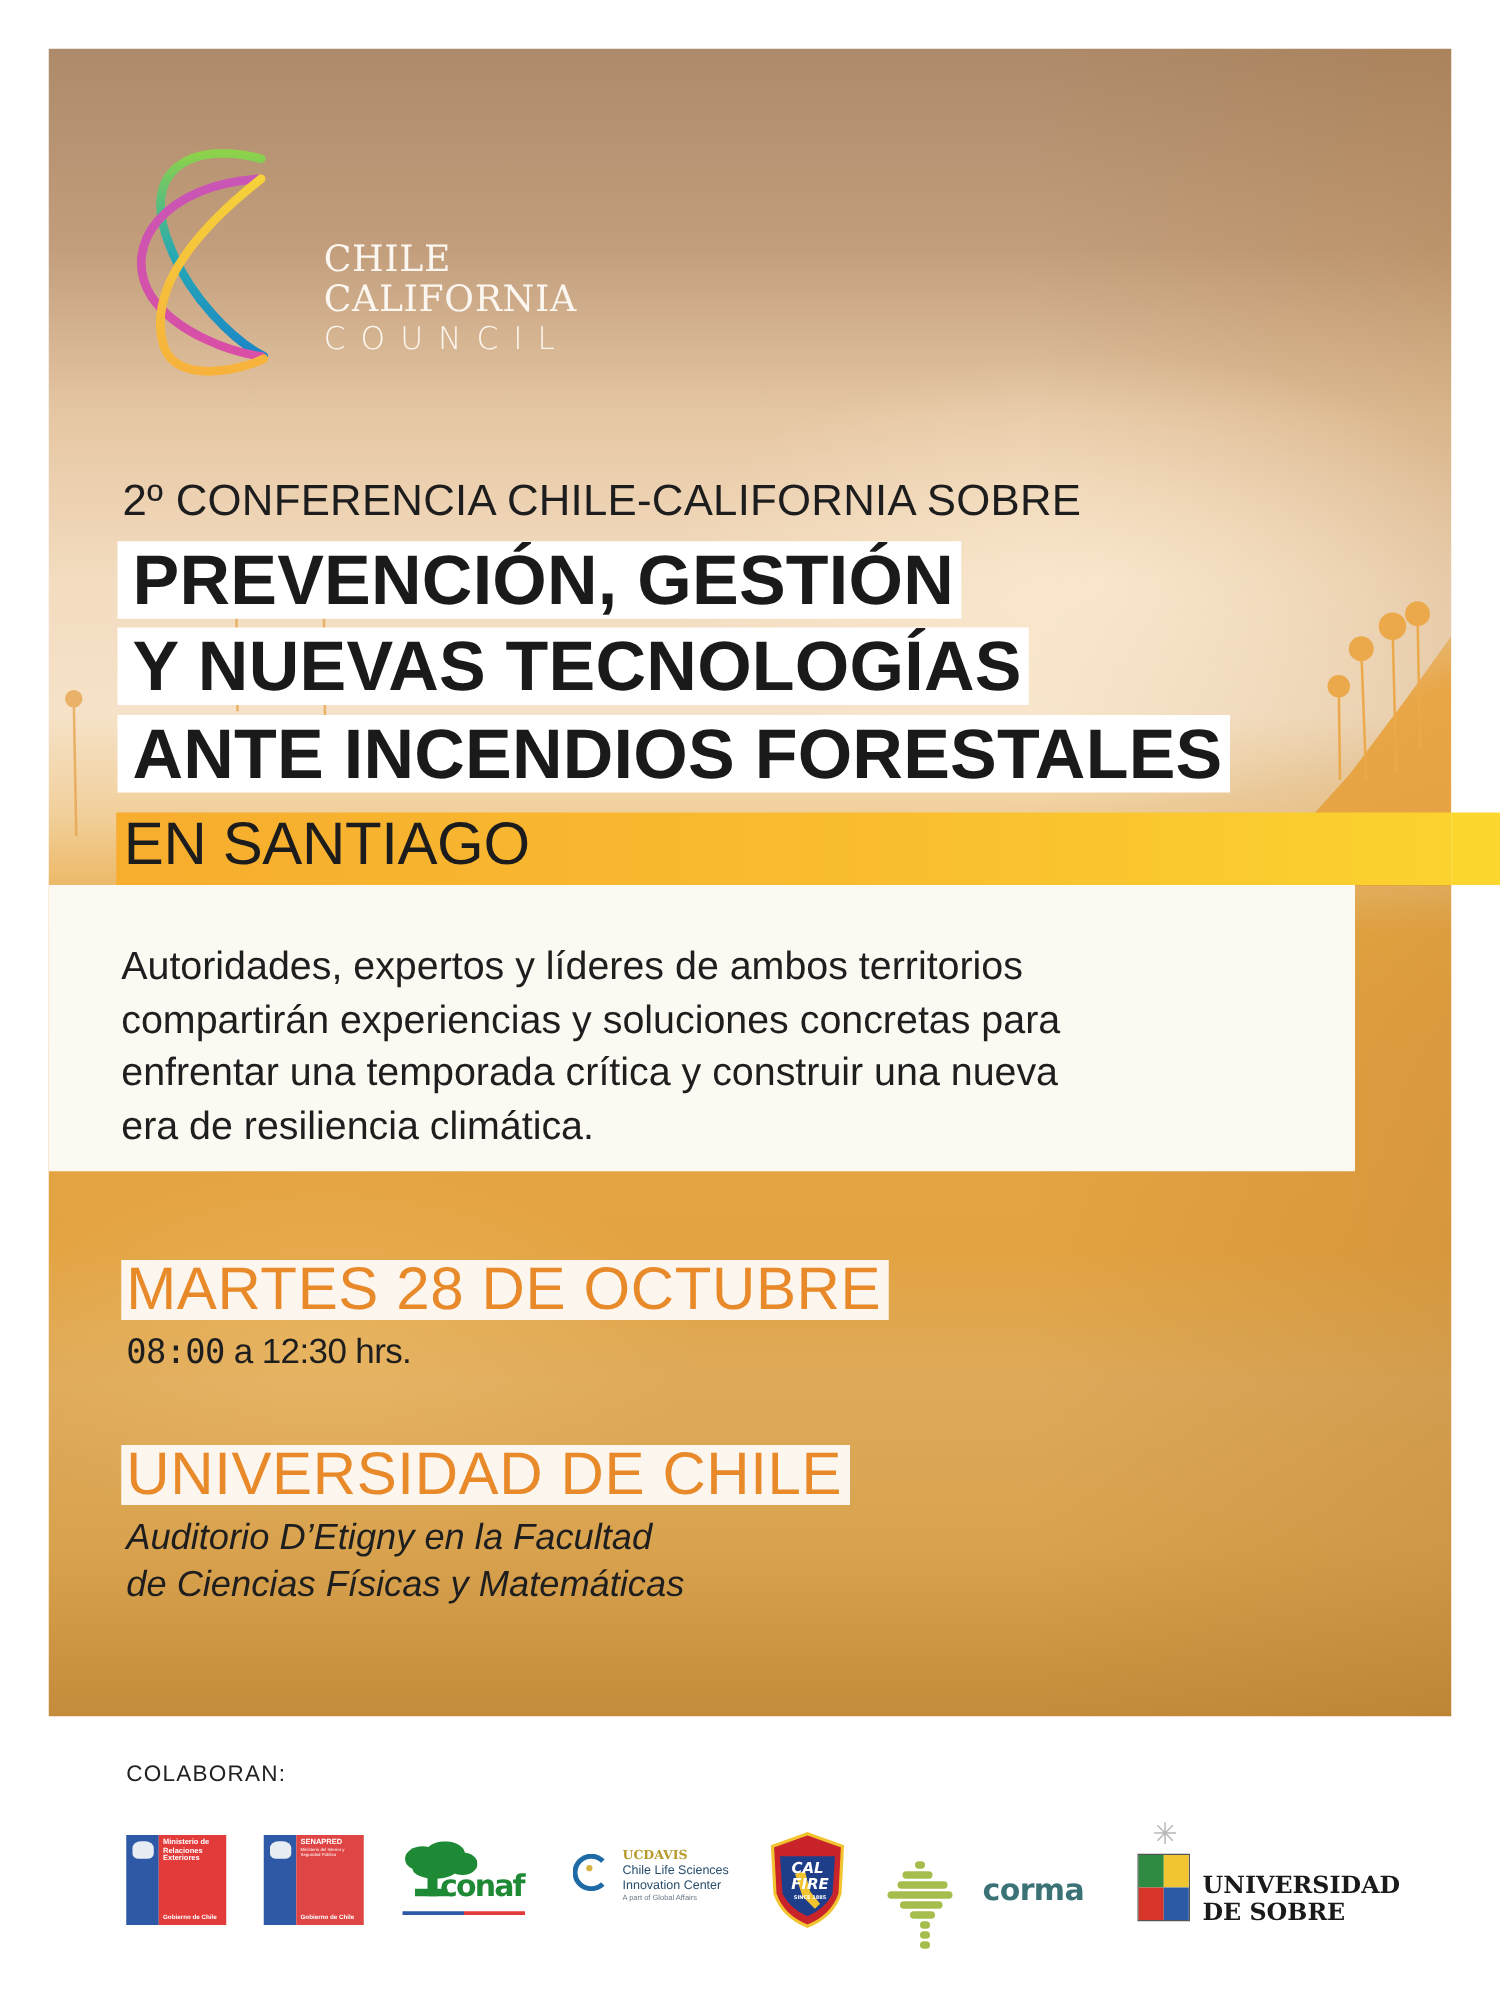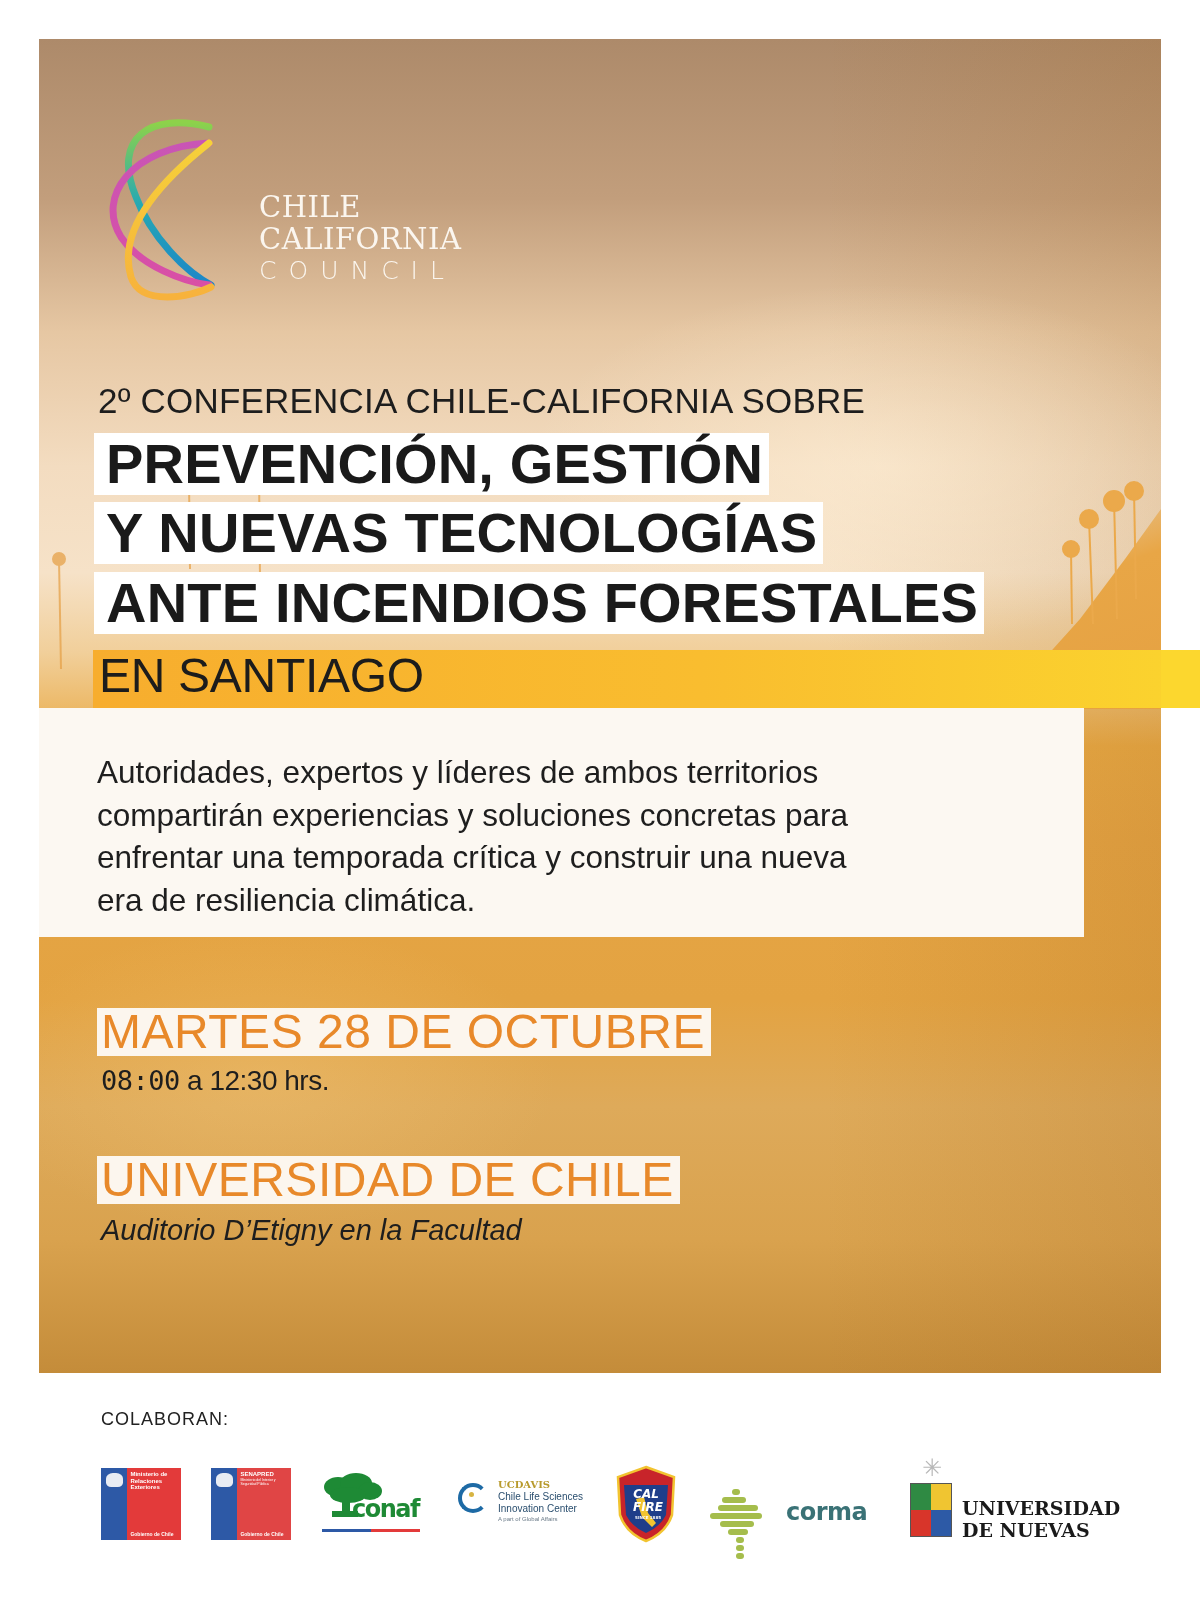--- a/index.html
+++ b/index.html
@@ -234,20 +234,21 @@
     <span>enfrentar una temporada crítica y construir una nueva</span>
     <span>era de resiliencia climática.</span>
   </div>
 
   <div class="tag-box date-box">MARTES 28 DE OCTUBRE</div>
   <div class="time-text"><span>08:00</span><span class="rest"> a 12:30 hrs.</span></div>
 
   <div class="tag-box venue-box">UNIVERSIDAD DE CHILE</div>
   <div class="venue-detail">
     <span>Auditorio D’Etigny en la Facultad</span>
+    <span>de Ciencias Físicas y Matemáticas</span>
   </div>
 </div>
 
 <div class="yellow-band-ext"></div>
 
 <div class="colaboran">COLABORAN:</div>
 
 <div class="logo-row">
 
   <div class="gov-logo mre">
@@ -328,16 +329,16 @@
   <div class="uchile">
     <div class="star">✳</div>
     <div class="crest">
       <div></div>
         <div></div>
         <div></div>
         <div></div>
     </div>
     <div class="name">
       <span>UNIVERSIDAD</span>
-      <span>DE NUEVAS</span>
+      <span>DE SOBRE</span>
     </div>
   </div>
 </div>
 
 </body></html>

